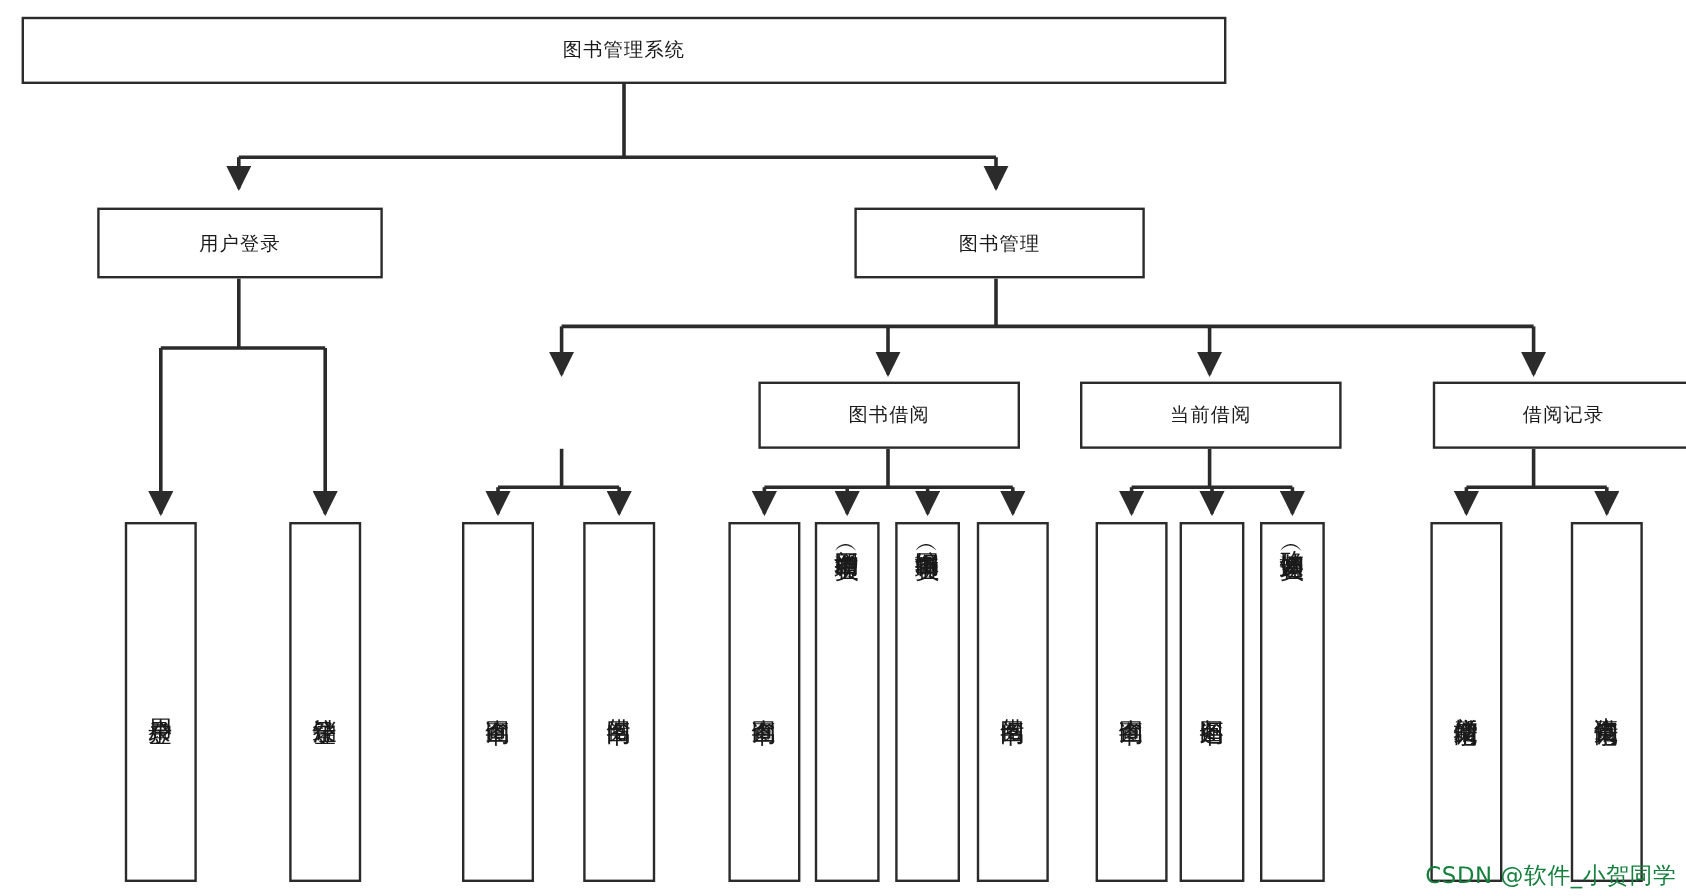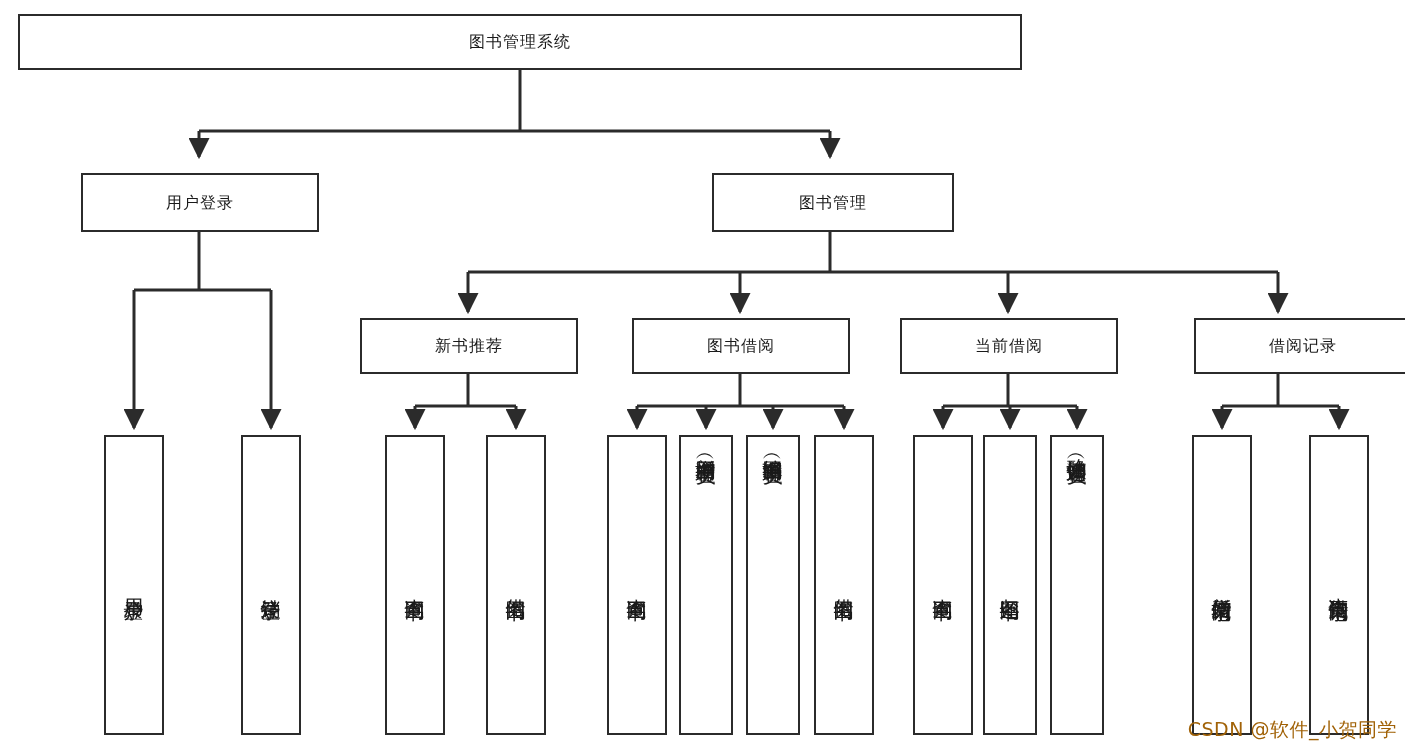--- a/index.html
+++ b/index.html
@@ -58,21 +58,21 @@
   }
   .node-v.center-v {
     align-items: center;
     padding-top: 0;
   }
   #watermark {
     position: absolute;
     right: 8px;
     bottom: 4px;
     font-size: 19px;
-    color: #a16207;
+    color: #15803d;
     letter-spacing: 0.5px;
     white-space: nowrap;
     font-family: "DejaVu Sans", "Liberation Sans", sans-serif;
   }
 </style>
 </head>
 <body>
 
 <div id="canvas">
 
@@ -130,23 +130,20 @@
     <span class="node-label">图书管理系统</span>
   </div>
 
   <div class="node node-h" style="left:81px; top:173px; width:238px; height:59px;">
     <span class="node-label">用户登录</span>
   </div>
   <div class="node node-h" style="left:712px; top:173px; width:242px; height:59px;">
     <span class="node-label">图书管理</span>
   </div>
 
-  <div class="node node-h" style="left:360px; top:318px; width:218px; height:56px;">
-    <span class="node-label">新书推荐</span>
-  </div>
   <div class="node node-h" style="left:632px; top:318px; width:218px; height:56px;">
     <span class="node-label">图书借阅</span>
   </div>
   <div class="node node-h" style="left:900px; top:318px; width:218px; height:56px;">
     <span class="node-label">当前借阅</span>
   </div>
   <div class="node node-h" style="left:1194px; top:318px; width:218px; height:56px;">
     <span class="node-label">借阅记录</span>
   </div>
 

